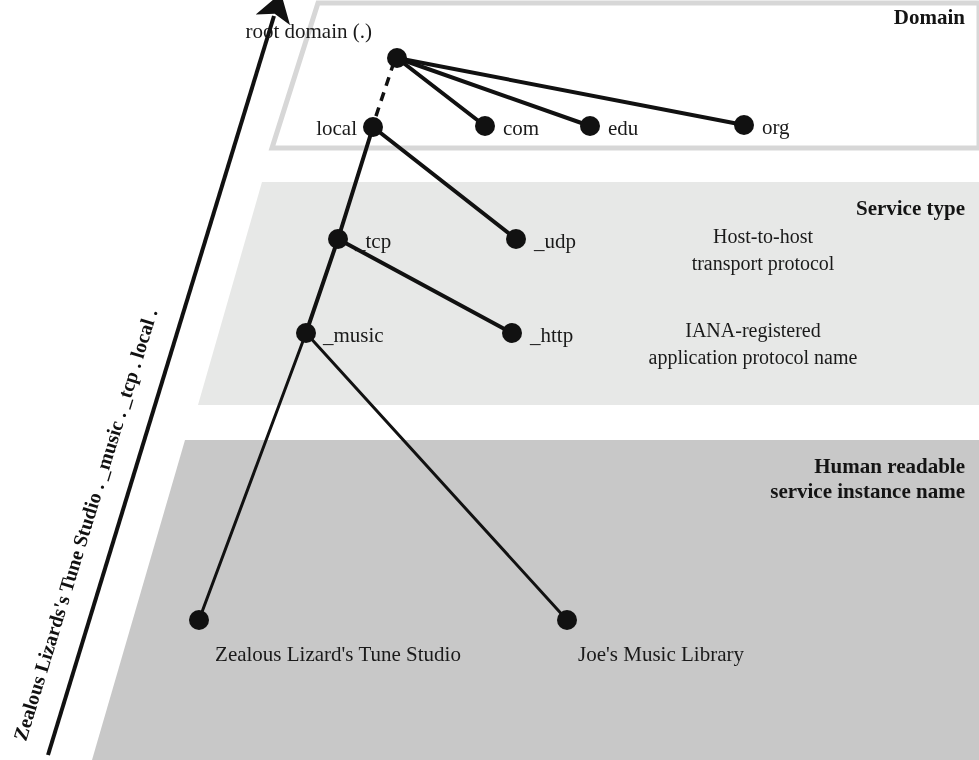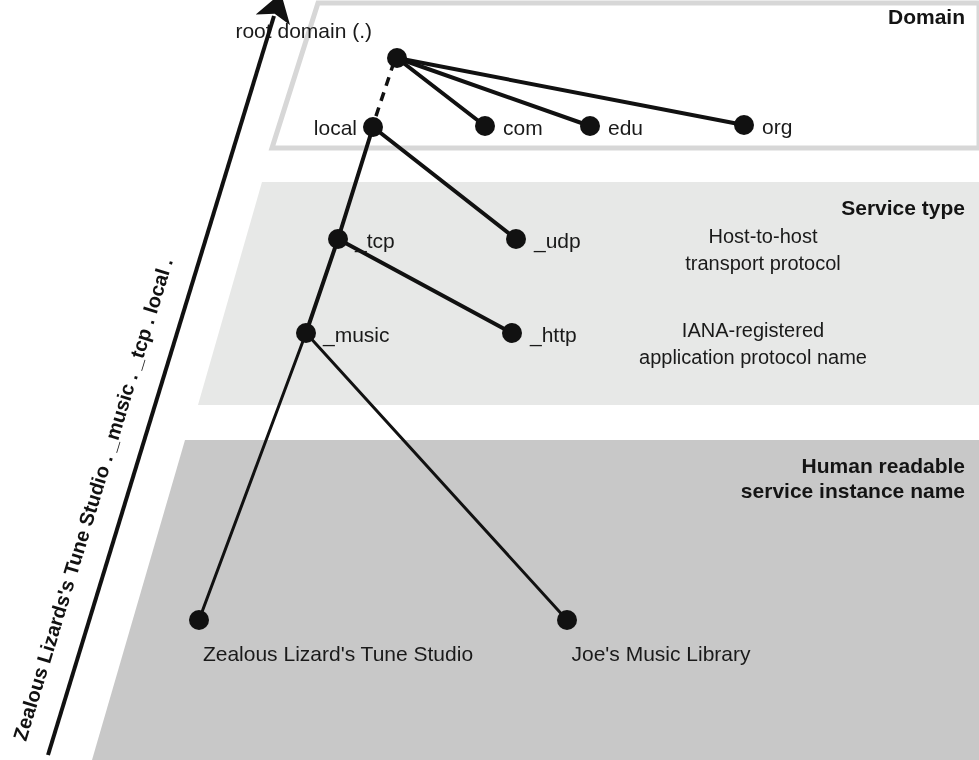--- a/index.html
+++ b/index.html
@@ -6,21 +6,21 @@
     margin: 0;
     padding: 0;
     background: #ffffff;
   }
   #canvas {
     position: relative;
     width: 979px;
     height: 760px;
     background: #ffffff;
     overflow: hidden;
-    font-family: Liberation Sans, sans-serif;
+    font-family: Liberation Serif, serif;
   }
   #diagram-svg {
     position: absolute;
     top: 0;
     left: 0;
     width: 979px;
     height: 760px;
   }
   .band-label {
     font-weight: bold;

